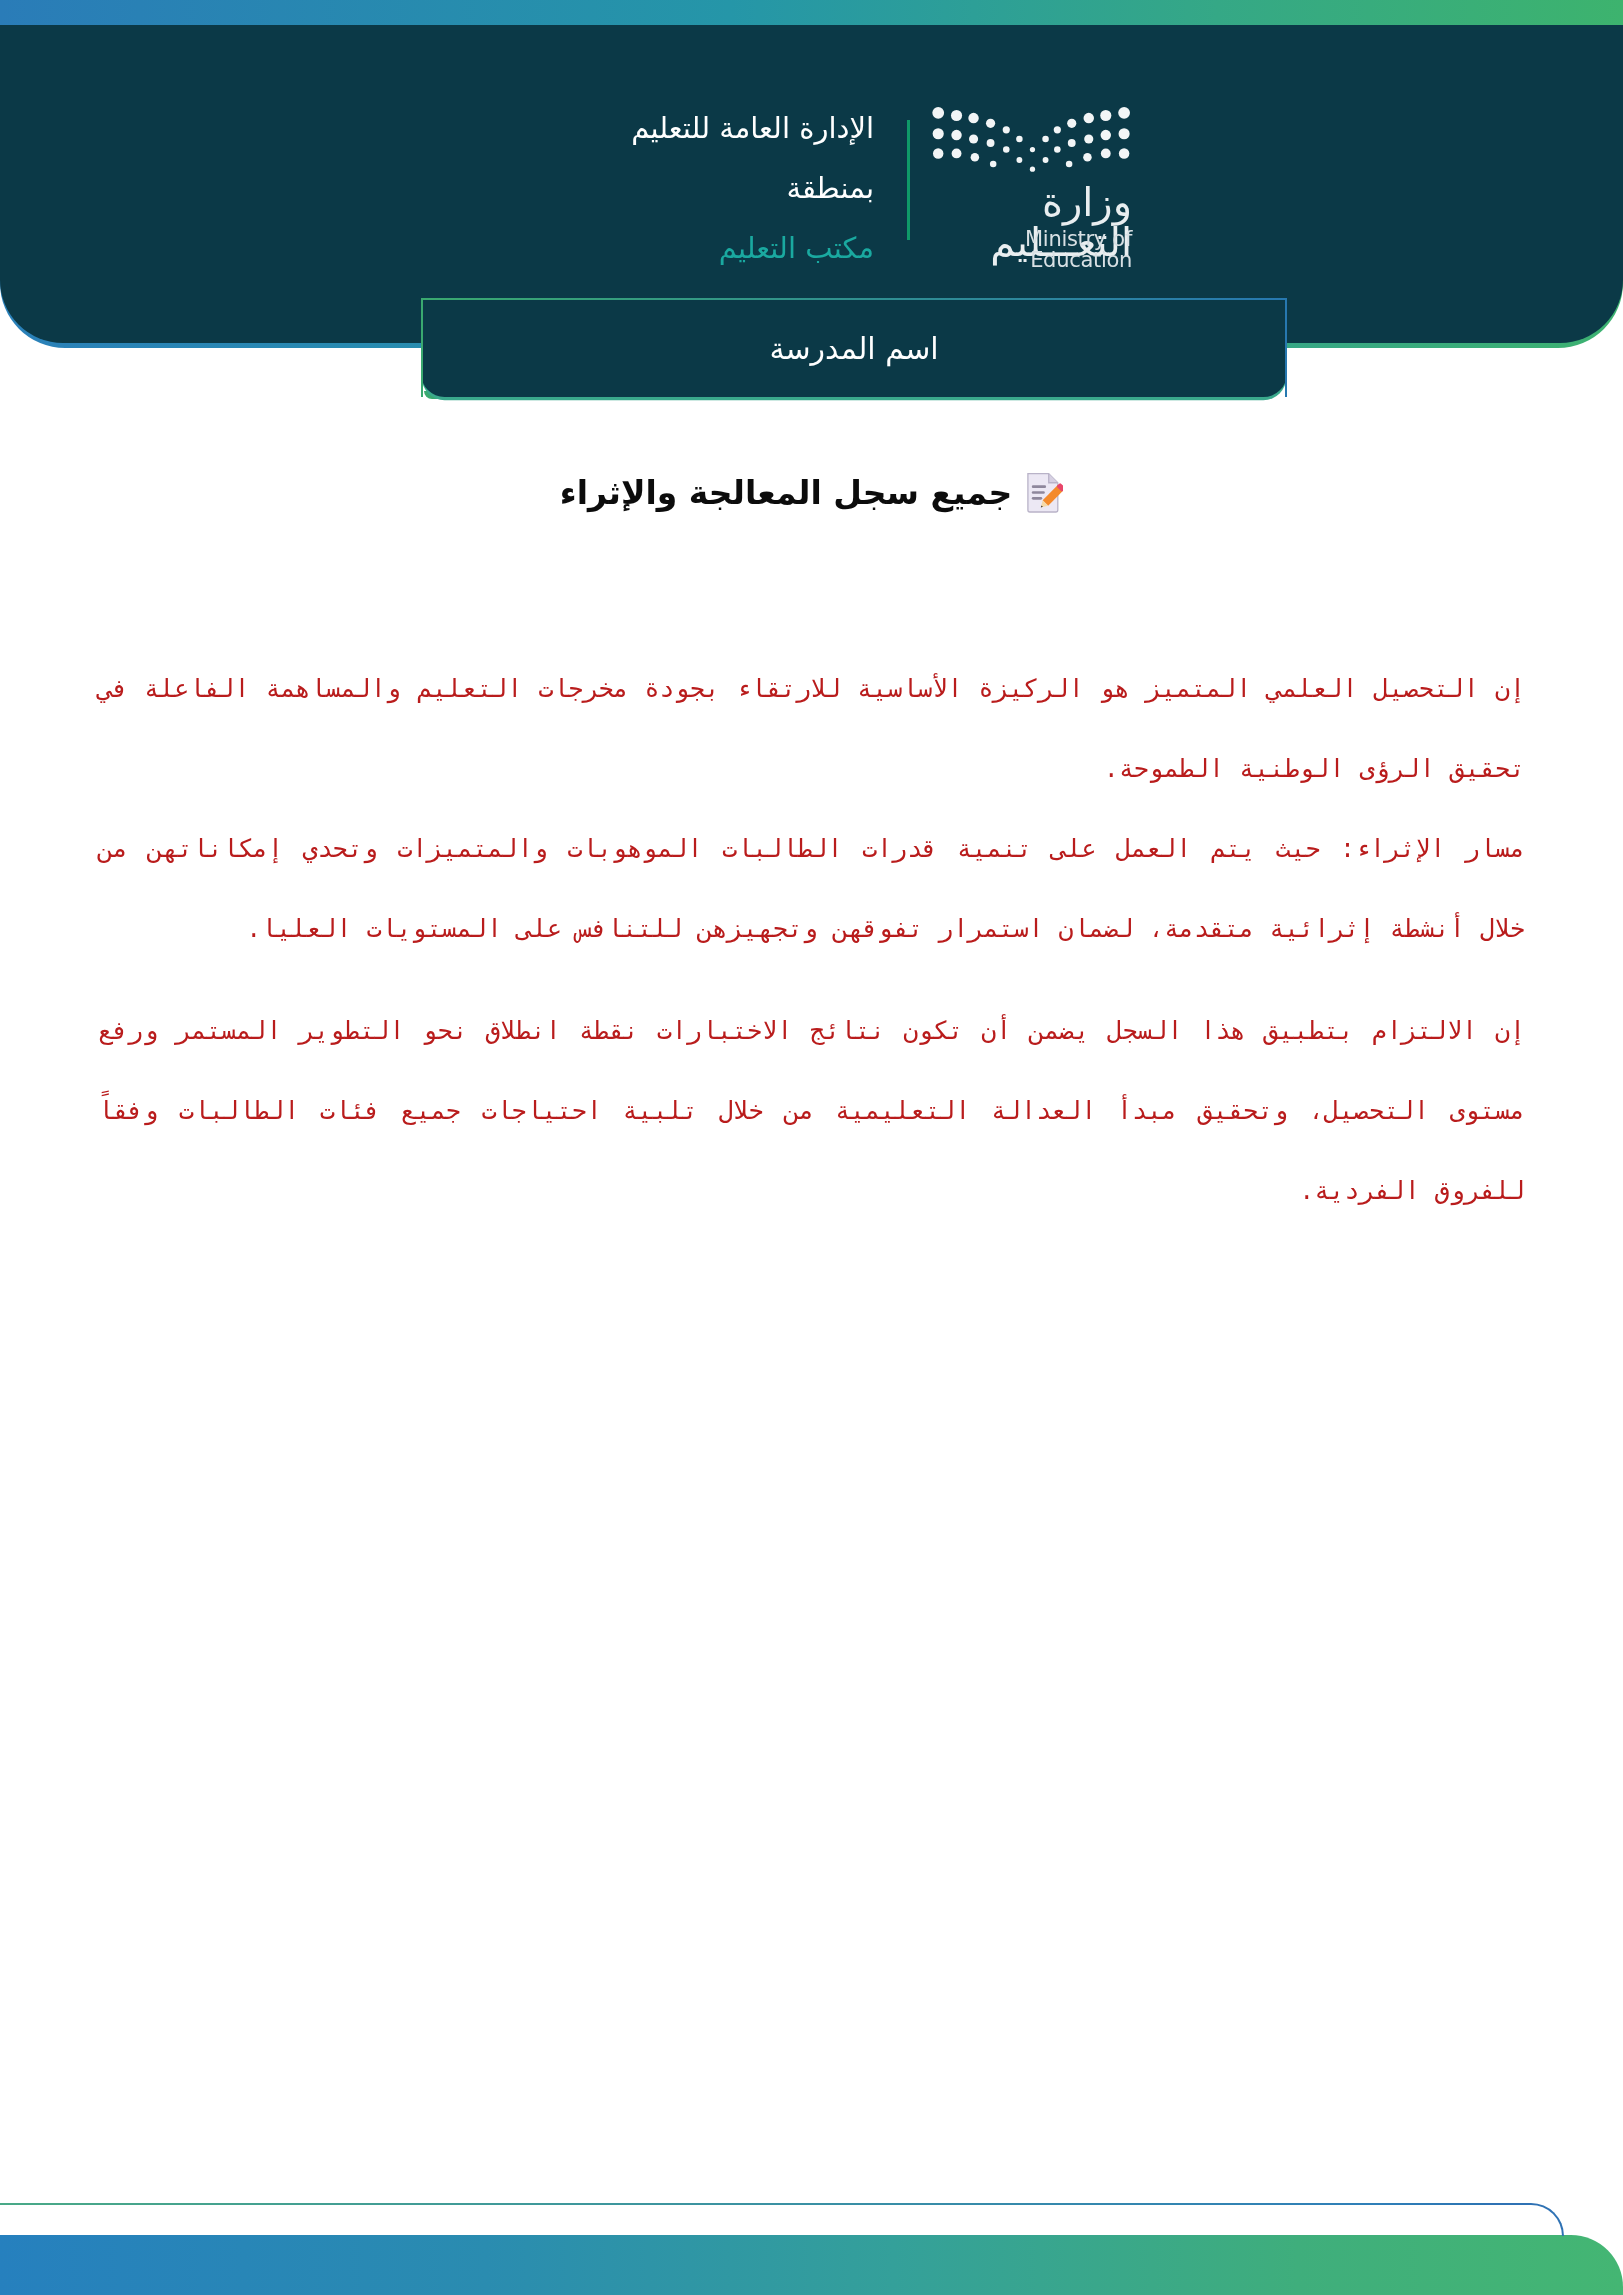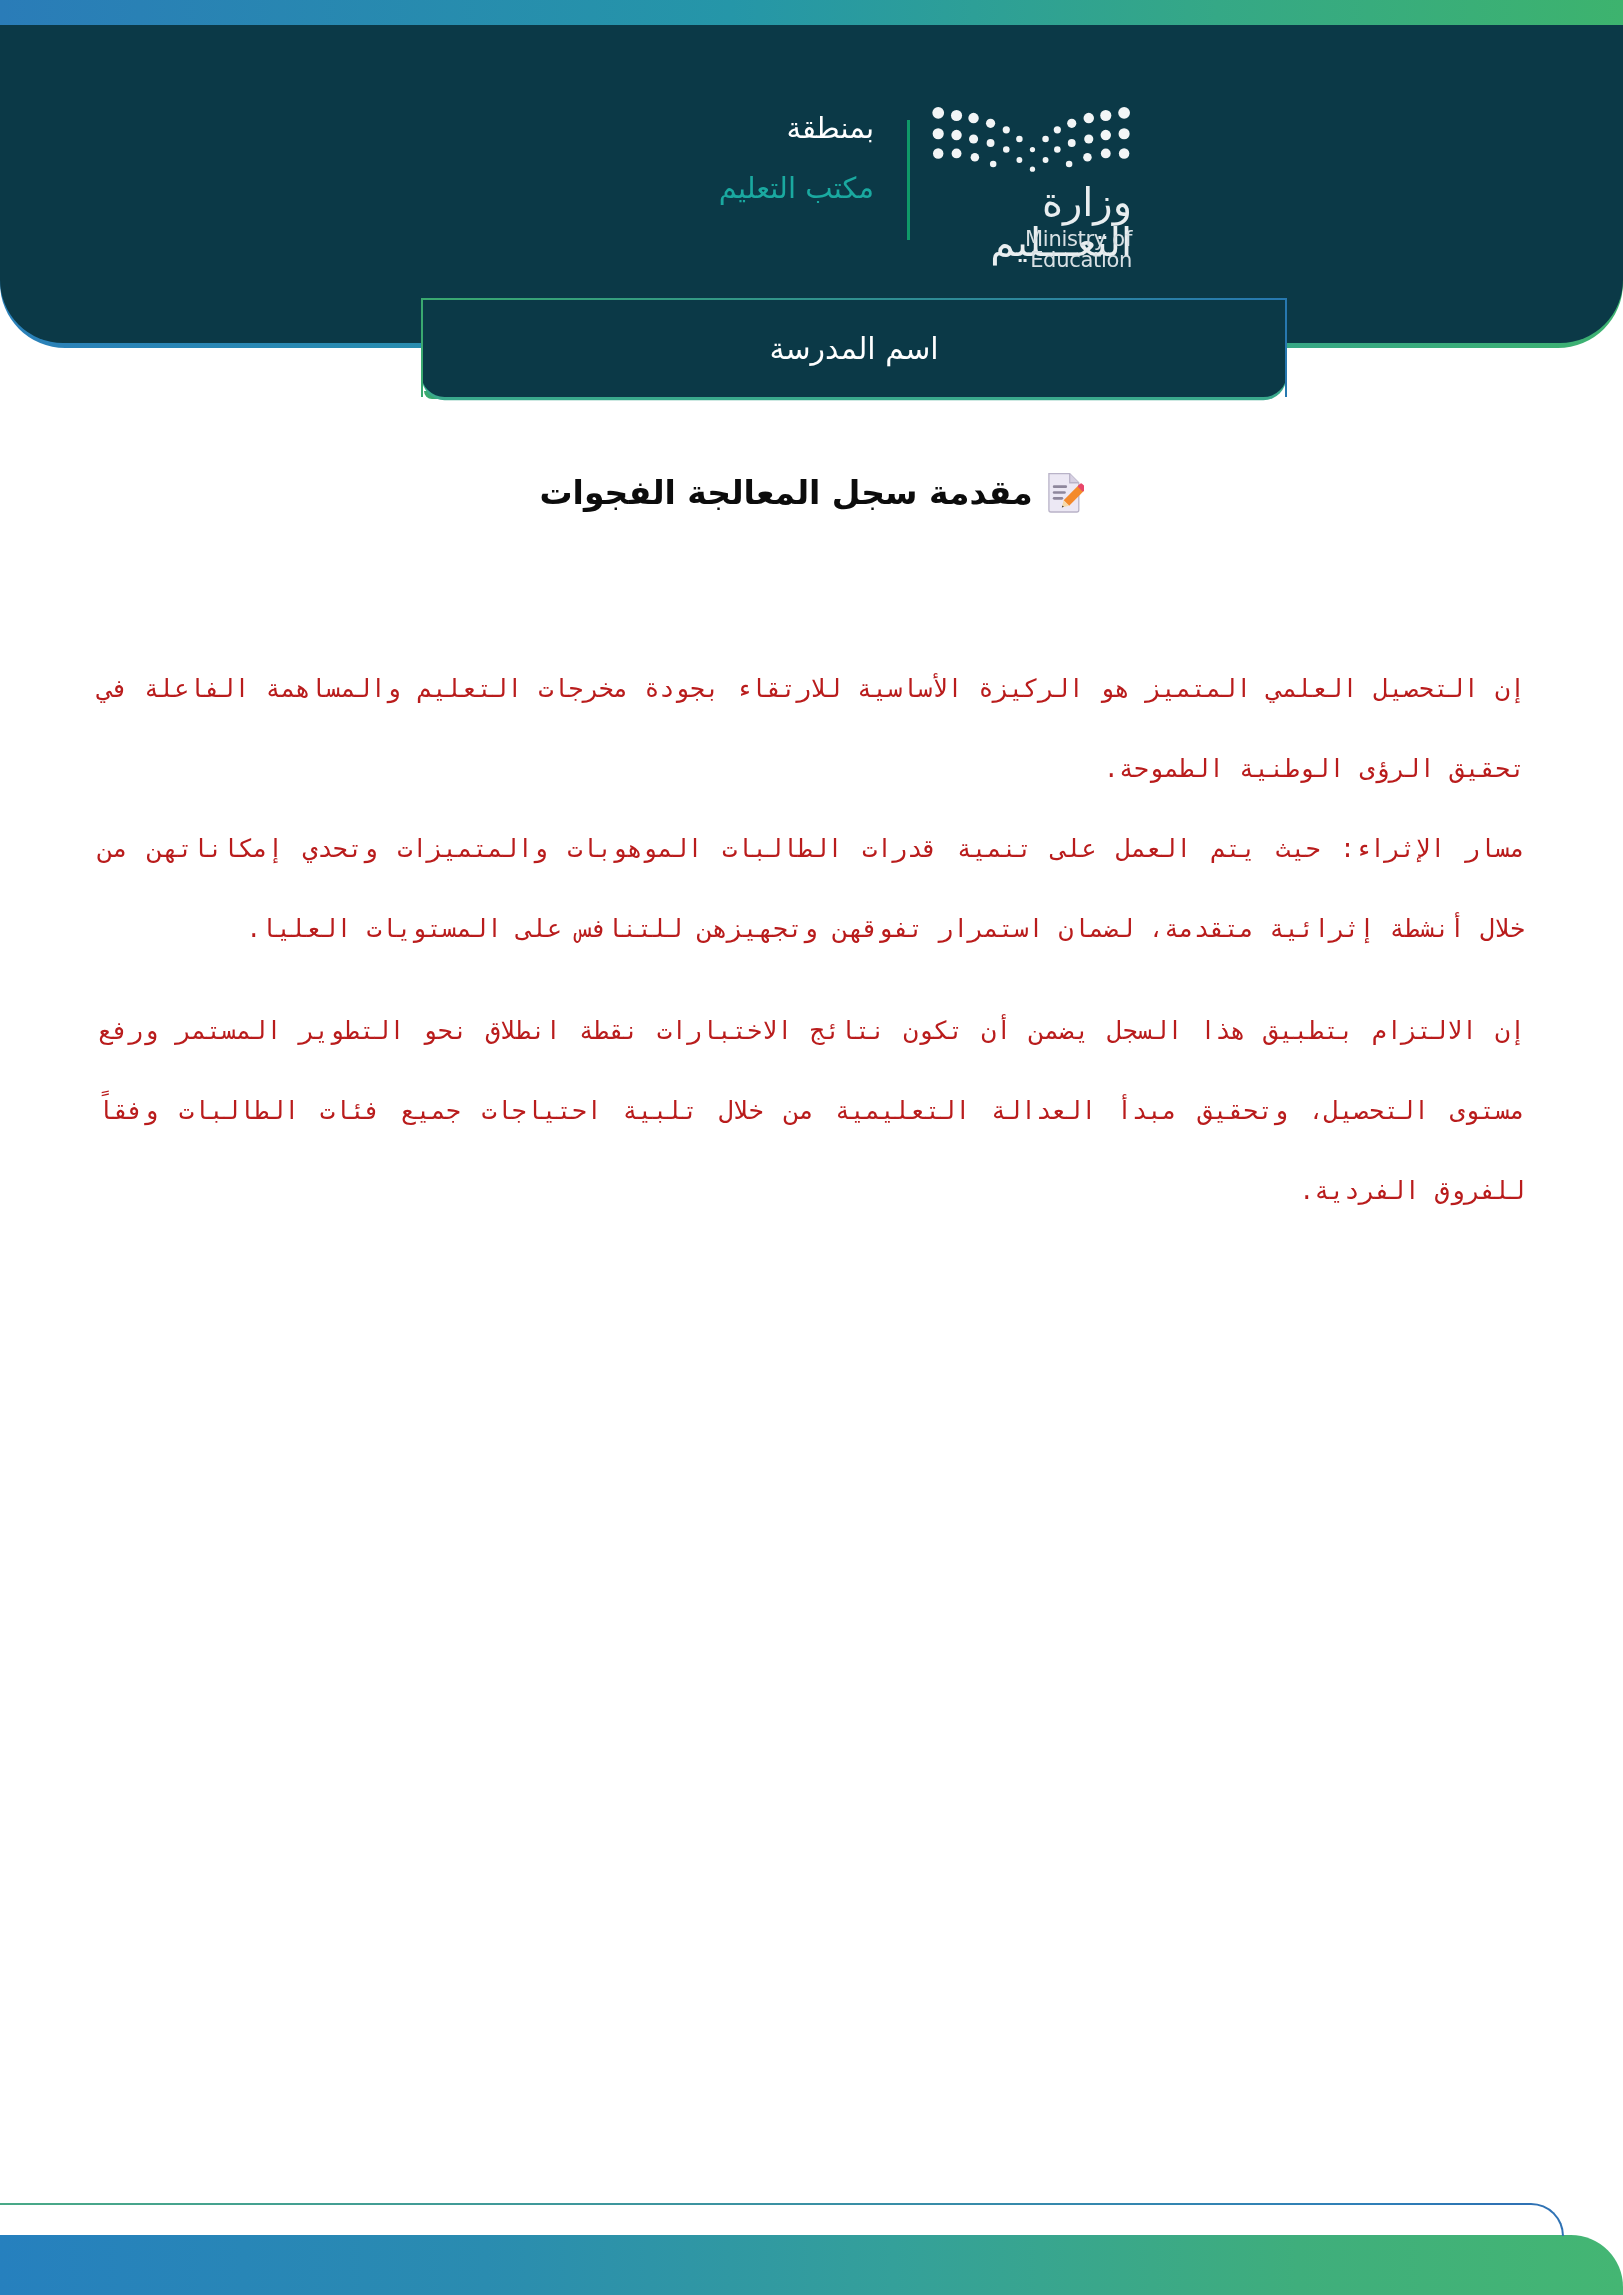--- a/index.html
+++ b/index.html
@@ -251,20 +251,21 @@
         <circle cx="178" cy="52" r="5"></circle>
       <circle cx="178" cy="84" r="4.5"></circle>
     </g>
   </svg>
   <div class="logo-ar">وزارة التعـــليم</div>
   <div class="logo-en">Ministry of Education</div>
 </div>
 <div class="logo-divider"></div>
 
 <div class="directorate">
+  <span class="line">الإدارة العامة للتعليم</span>
   <span class="line">بمنطقة</span>
   <span class="line accent">مكتب التعليم</span>
 </div>
 
 <div class="school-tab-bottom"></div>
 <div class="school-tab">
   <span class="school-name">اسم المدرسة</span>
 </div>
 
 <div class="doc-title">
@@ -275,21 +276,21 @@
       <rect x="12" y="22" width="22" height="4" rx="2" fill="#8e879c"></rect>
       <rect x="12" y="31" width="20" height="4" rx="2" fill="#8e879c"></rect>
       <rect x="12" y="40" width="16" height="4" rx="2" fill="#8e879c"></rect>
       <g transform="rotate(45 40 42)">
         <rect x="34" y="18" width="12" height="34" fill="#f48a2c"></rect>
         <rect x="34" y="14" width="12" height="8" rx="2" fill="#e8466a"></rect>
         <polygon points="34,52 46,52 40,62" fill="#f6d9a8"></polygon>
         <polygon points="38.5,59 41.5,59 40,62" fill="#333"></polygon>
       </g>
     </svg>
-    <span class="title-text">مقدمة سجل المعالجة الفجوات</span>
+    <span class="title-text">جميع سجل المعالجة والإثراء</span>
   </span>
 </div>
 
 <div class="content">
   <p style="margin-bottom:0;">إن التحصيل العلمي المتميز هو الركيزة الأساسية للارتقاء بجودة مخرجات التعليم والمساهمة الفاعلة في تحقيق الرؤى الوطنية الطموحة.</p>
   <p>مسار الإثراء: حيث يتم العمل على تنمية قدرات الطالبات الموهوبات والمتميزات وتحدي إمكاناتهن من خلال أنشطة إثرائية متقدمة، لضمان استمرار تفوقهن وتجهيزهن للتنافس على المستويات العليا.</p>
   <p>إن الالتزام بتطبيق هذا السجل يضمن أن تكون نتائج الاختبارات نقطة انطلاق نحو التطوير المستمر ورفع مستوى التحصيل، وتحقيق مبدأ العدالة التعليمية من خلال تلبية احتياجات جميع فئات الطالبات وفقاً للفروق الفردية.</p>
 </div>
 
 <div class="footer-line"></div>

